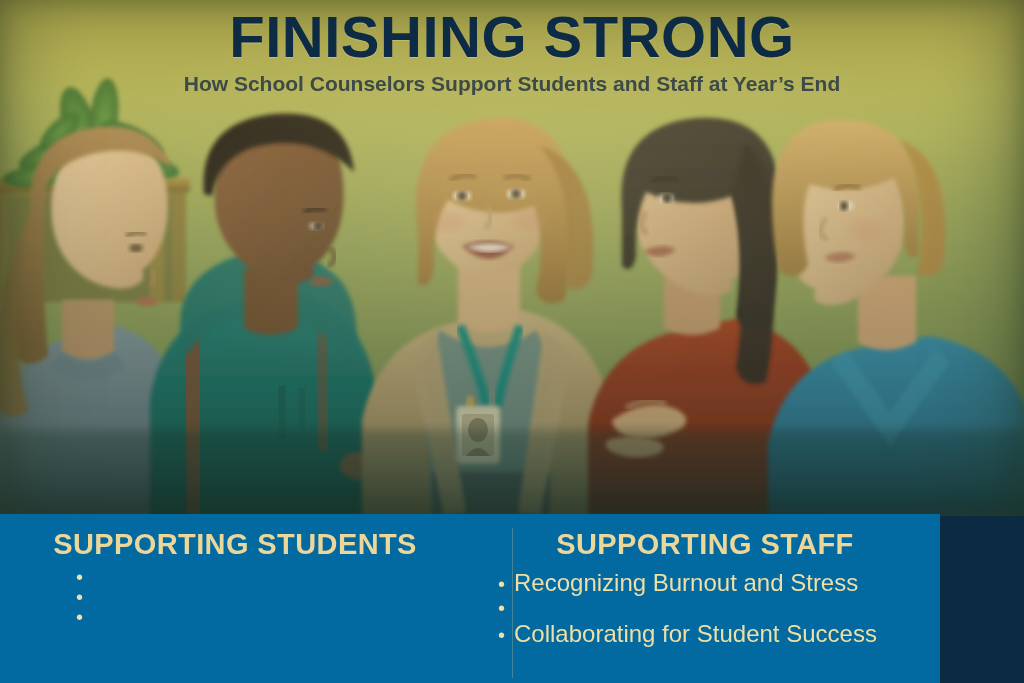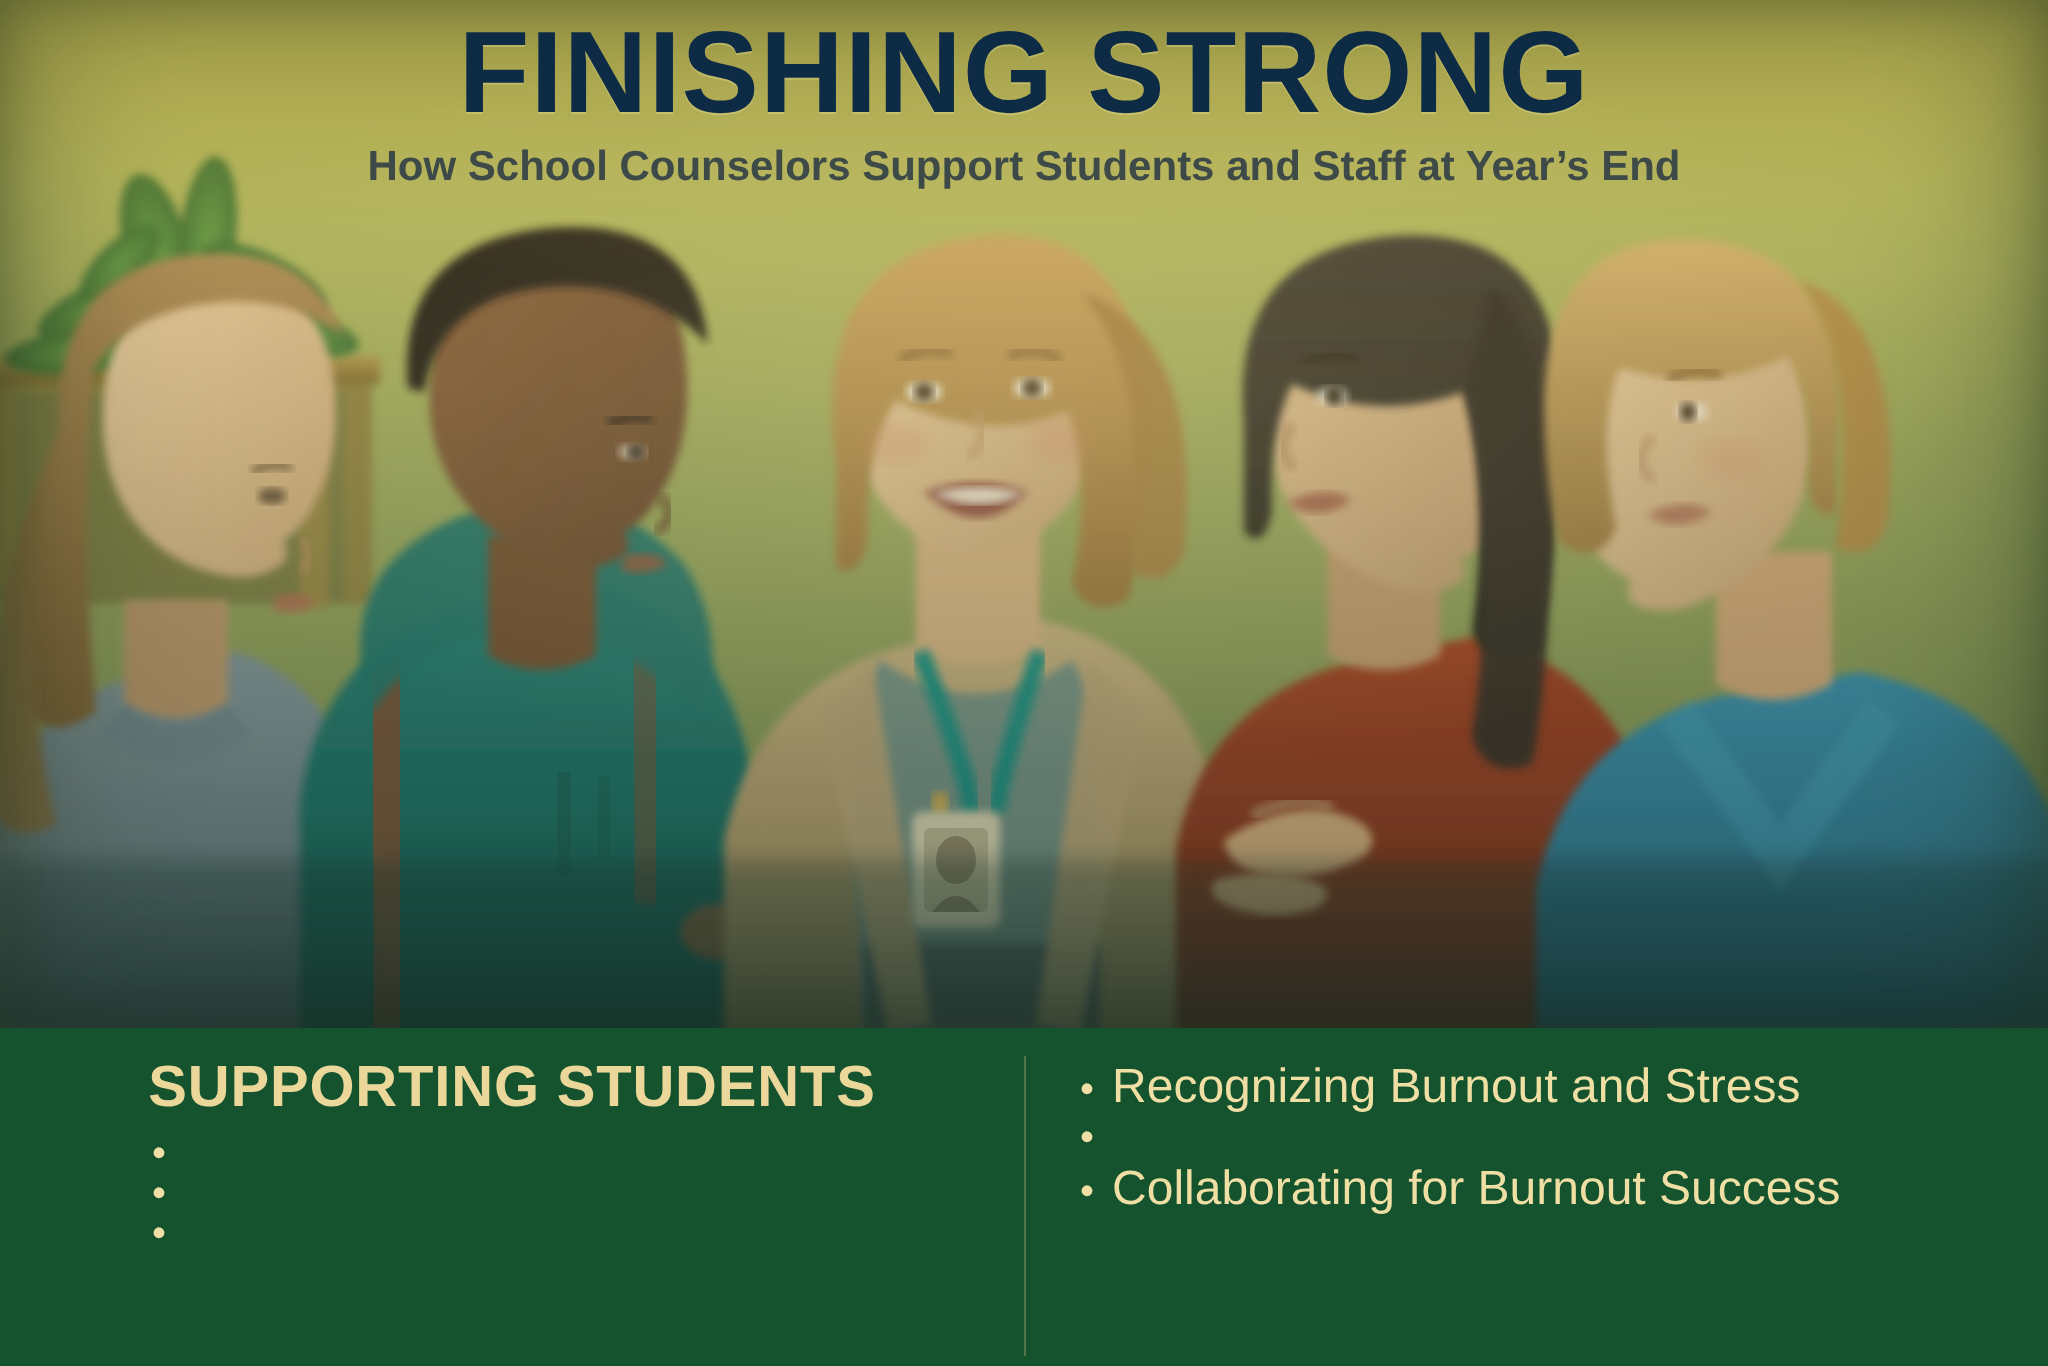--- a/index.html
+++ b/index.html
@@ -52,22 +52,22 @@
     margin:6px 0 0 0;
     font-size:21px;line-height:1.15;
     font-weight:bold;
     color:#3d4a48;
     font-family:"Liberation Sans",sans-serif;
     text-align:center;
   }
 
   
   #panel{
-    position:absolute;left:0;top:514px;width:1024px;height:169px;
-    background:#14532d;
+    position:absolute;left:0;top:514px;width:940px;height:169px;
+    background:#0369a1;
     z-index:5;
     display:flex;
   }
   .panel-col{
     flex:1 1 50%;
     padding:14px 0 0 0;
     box-sizing:border-box;
     position:relative;
   }
   #divider{
@@ -390,31 +390,32 @@
         <li>
           <span class="bullet">•</span>
         </li>
         <li>
           <span class="bullet">•</span>
         </li>
       </ul>
     </div>
 
     <div class="panel-col col-right">
+      <div class="col-title">SUPPORTING STAFF</div>
       <ul class="col-list">
         <li>
           <span class="bullet">•</span>
           <span>Recognizing Burnout and Stress</span>
         </li>
         <li>
           <span class="bullet">•</span>
         </li>
         <li>
           <span class="bullet">•</span>
-          <span>Collaborating for Burnout Success</span>
+          <span>Collaborating for Student Success</span>
         </li>
       </ul>
     </div>
 
   </div>
 
   <div id="divider"></div>
 
 </div>
 

